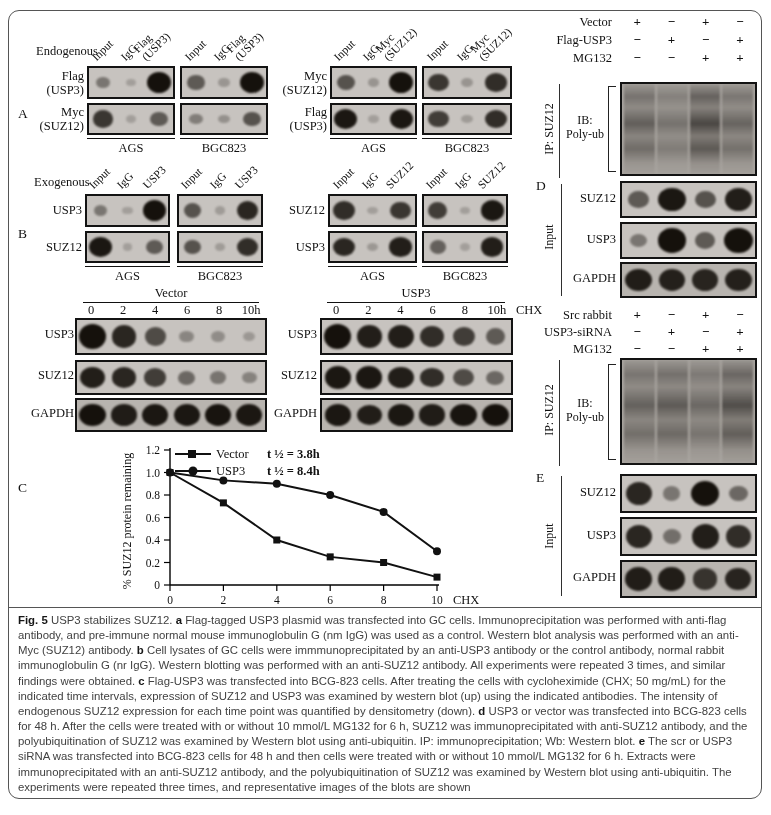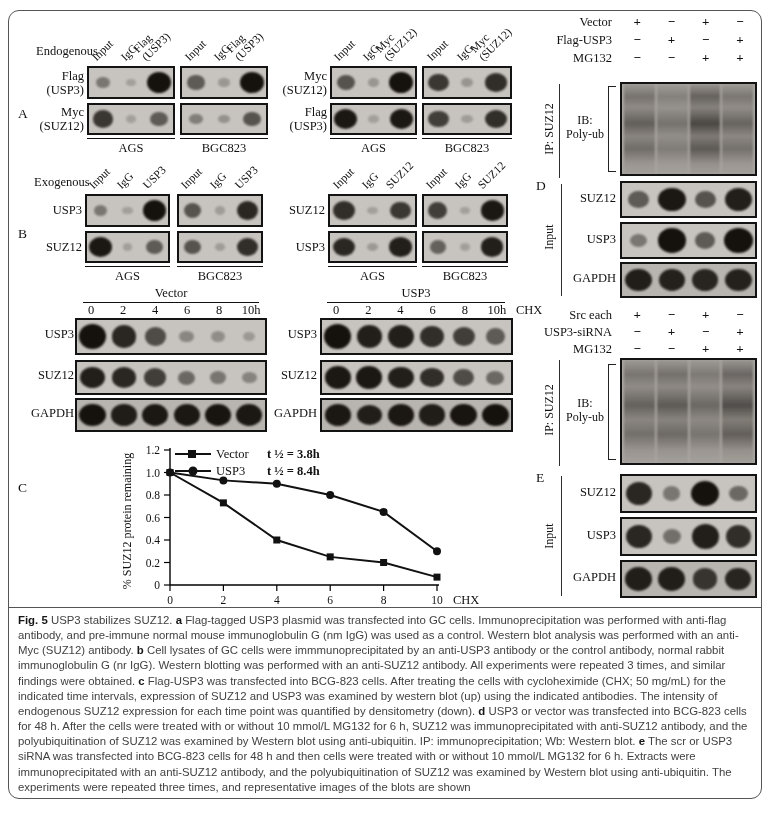--- a/index.html
+++ b/index.html
@@ -571,21 +571,21 @@
       <div class="lane">
         <div class="band" style="opacity: 0.88; width: 78.5%; height: 66.8%;"></div>
       </div>
       <div class="lane">
         <div class="band" style="opacity: 0.9; width: 80%; height: 68.24%;"></div>
       </div>
     </div>
 
   <div class="abs panel-letter" style="left:536px;top:470px">E</div>
   <div class="abs cond" style="left:540px;top:307px">
-    <span class="clabel">Src each</span>
+    <span class="clabel">Src rabbit</span>
     <span class="syms">
         <span>+</span>
         <span>−</span>
         <span>+</span>
         <span>−</span>
       </span>
   </div>
   <div class="abs cond" style="left:540px;top:324px">
     <span class="clabel">USP3-siRNA</span>
     <span class="syms">

